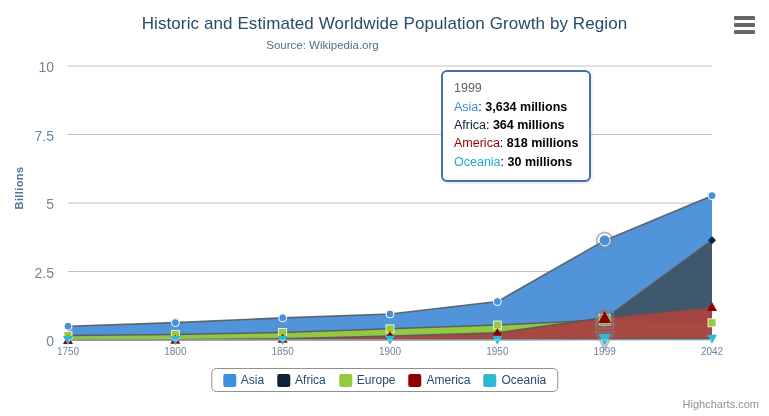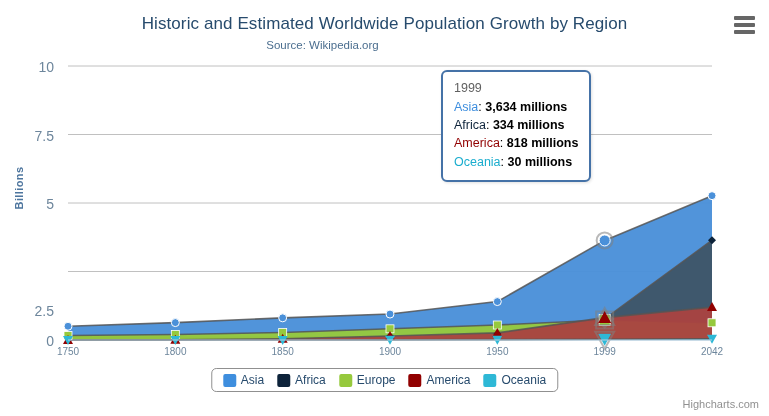--- a/index.html
+++ b/index.html
@@ -246,21 +246,21 @@
         <polygon points="604.6666666666667,348.678 614.1666666666667,331.678 595.1666666666667,331.678" fill="none" stroke="#808080" stroke-width="2" stroke-opacity="0.55"></polygon>
         <polygon points="604.6666666666667,345.678 611.1666666666667,333.678 598.1666666666667,333.678" fill="#2eb8d6"></polygon>
         <polygon points="712,343.7396 717,334.7396 707,334.7396" fill="#2eb8d6"></polygon>
         <line x1="68" x2="712" y1="340" y2="340" stroke="#b8cfe0" stroke-width="1"></line>
       </svg>
   </div>
 
   <div class="y-axis-title">Billions</div>
   <div class="y-label-holder" id="y-labels">
       <div class="y-label" style="top: 340px;">0</div>
-      <div class="y-label" style="top: 271.5px; margin-top: 38px;">2.5</div>
+      <div class="y-label" style="top: 271.5px;">2.5</div>
       <div class="y-label" style="top: 203px;">5</div>
       <div class="y-label" style="top: 134.5px;">7.5</div>
       <div class="y-label" style="top: 66px;">10</div>
     </div>
   <div id="x-labels">
       <div class="x-label" style="left: 68px;">1750</div>
       <div class="x-label" style="left: 175.333px;">1800</div>
       <div class="x-label" style="left: 282.667px;">1850</div>
       <div class="x-label" style="left: 390px;">1900</div>
       <div class="x-label" style="left: 497.333px;">1950</div>
@@ -288,20 +288,20 @@
       <div class="legend-item">
         <span class="legend-swatch" style="background: rgb(46, 184, 214);"></span>
         <span>Oceania</span>
       </div>
     </div>
 
   <div class="tooltip">
     <div class="tt-header">1999</div>
     <div id="tt-rows">
         <div class="tt-row"><span class="tt-name" style="color: rgb(62, 142, 222);">Asia</span><span>: </span><span class="tt-value">3,634 millions</span></div>
-        <div class="tt-row"><span class="tt-name" style="color: rgb(13, 35, 58);">Africa</span><span>: </span><span class="tt-value">334 millions</span></div>
+        <div class="tt-row"><span class="tt-name" style="color: rgb(13, 35, 58);">Africa</span><span>: </span><span class="tt-value">364 millions</span></div>
         <div class="tt-row"><span class="tt-name" style="color: rgb(145, 0, 0);">America</span><span>: </span><span class="tt-value">818 millions</span></div>
         <div class="tt-row"><span class="tt-name" style="color: rgb(26, 173, 206);">Oceania</span><span>: </span><span class="tt-value">30 millions</span></div>
       </div>
   </div>
 
   <div class="credits">Highcharts.com</div>
 </div>
 
 </body></html>

